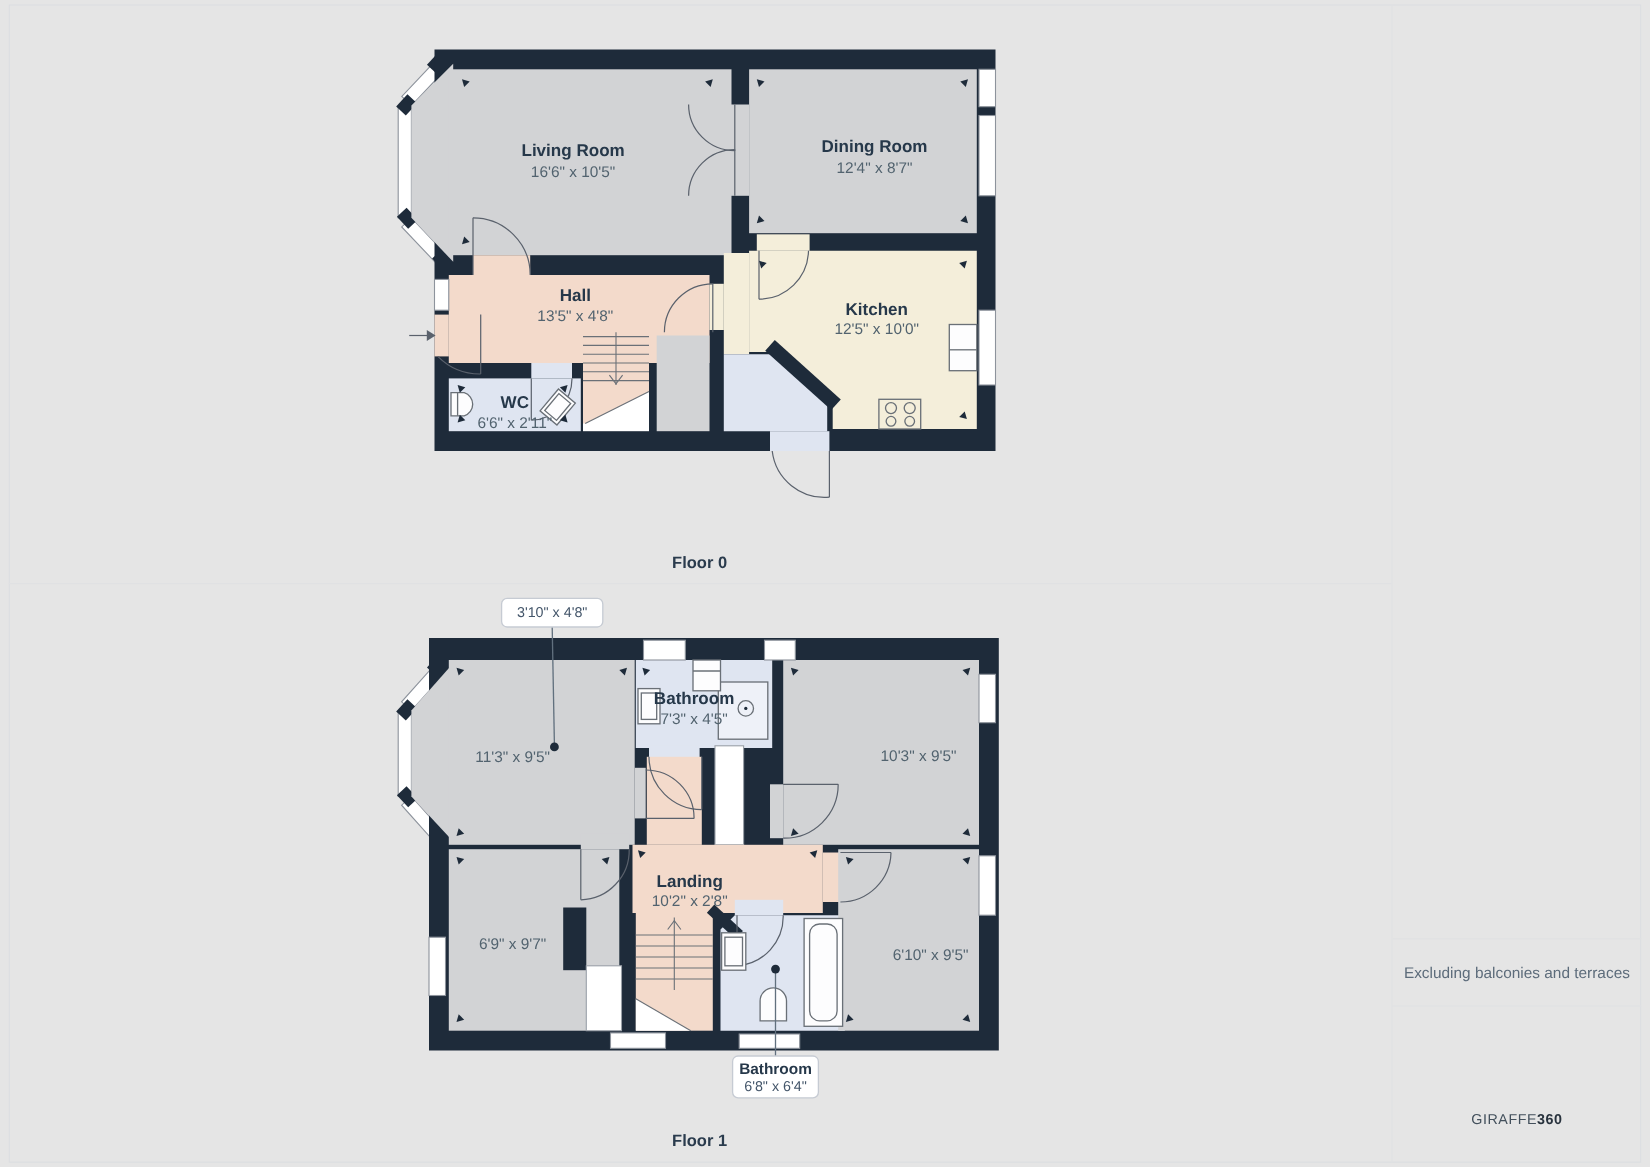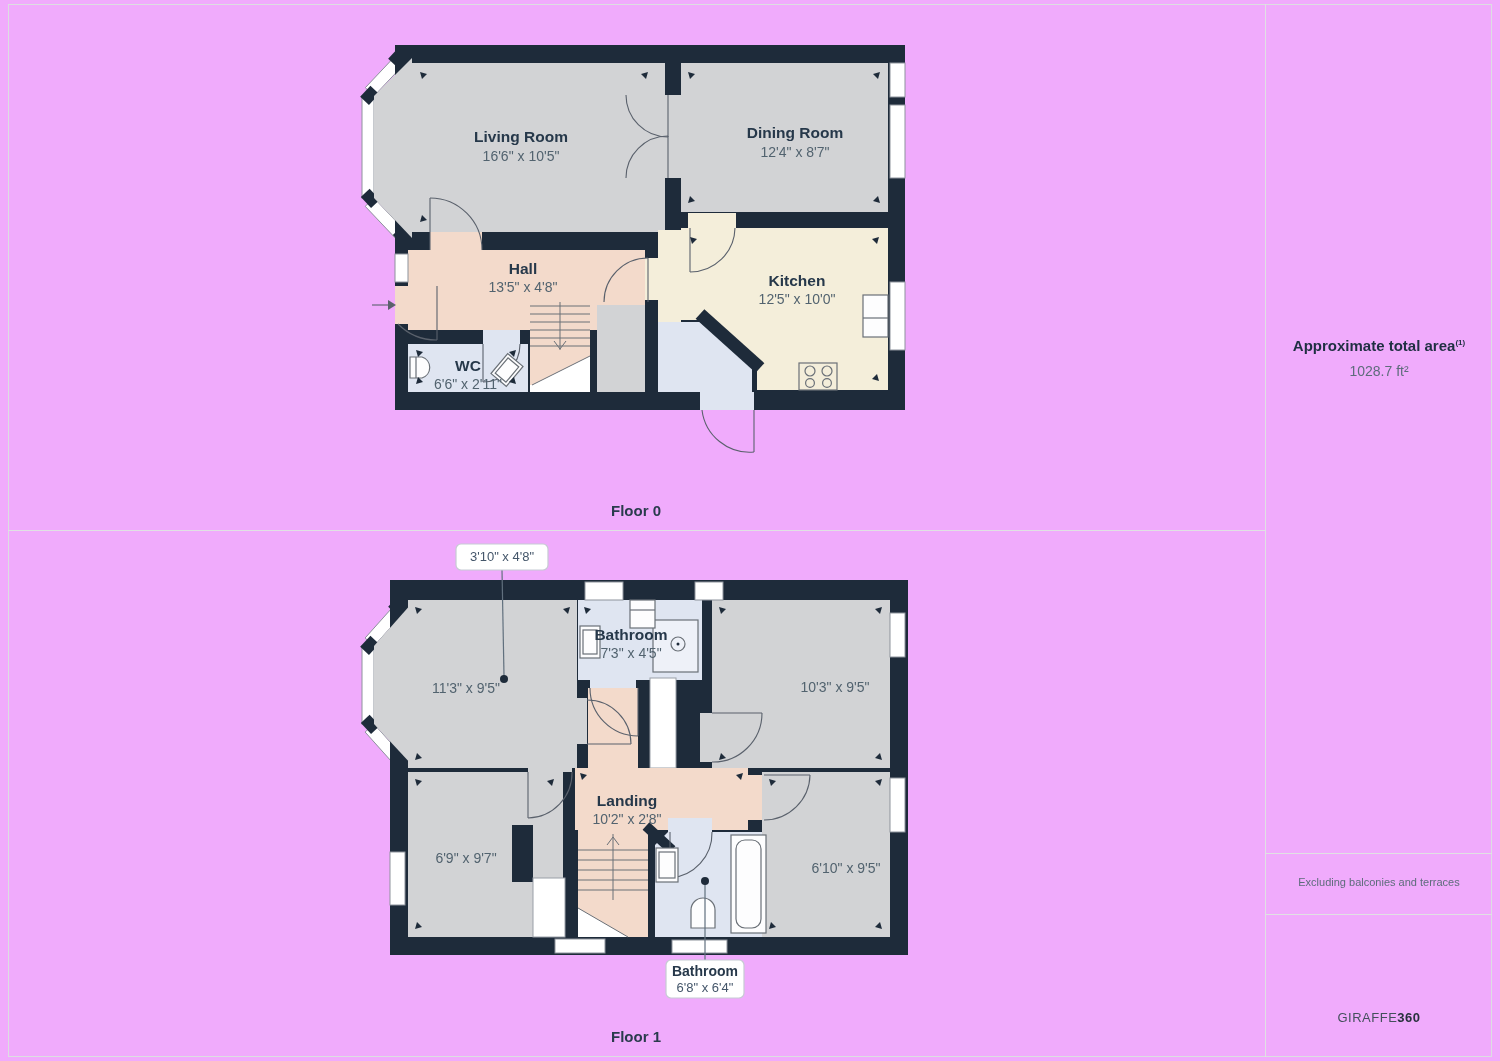--- a/index.html
+++ b/index.html
@@ -2,21 +2,21 @@
 <html style="--wall: #1e2b3a; --room-gray: #d2d3d5; --room-peach: #f3dacb; --room-cream: #f4eeda; --room-blue: #dfe5f1; --label: #26384a; --dims: #52636f; --line: #5a616c;"><head>
 <meta charset="utf-8">
 <style>
   :root{
     --wall:#1e2b3a; --room-gray:#d2d3d5; --room-peach:#f3dacb; --room-cream:#f4eeda;
     --room-blue:#dfe5f1; --label:#26384a; --dims:#52636f; --line:#5a616c;
   }
   *{box-sizing:border-box;}
   html,body{margin:0;padding:0;background:#fff;}
   body{font-family:"Liberation Sans",sans-serif;}
-  .canvas{position:relative;width:1500px;height:1061px;background:#f0abfc;overflow:hidden;}
+  .canvas{position:relative;width:1500px;height:1061px;background:#e5e5e5;overflow:hidden;}
   .page-frame{position:absolute;left:8px;top:4px;right:8px;bottom:4px;border:1px solid #dcdee1;pointer-events:none;}
   .v-divider{position:absolute;left:1265px;top:4px;width:1px;height:1053px;background:#e0e1e3;}
   .h-divider{position:absolute;left:8px;top:530px;width:1257px;height:1px;background:#e0e1e3;}
   svg{position:absolute;left:0;}
   #svg-f0{top:0;}
   #svg-f1{top:530px;}
   .wallfill{fill:var(--wall);}
   .rg{fill:var(--room-gray);} .rp{fill:var(--room-peach);} .rc{fill:var(--room-cream);} .rb{fill:var(--room-blue);}
   .white{fill:#ffffff;}
   .win{fill:#ffffff;stroke:#8d939c;stroke-width:1;}
@@ -37,21 +37,21 @@
   .co-name{font-size:14px;font-weight:bold;fill:var(--label);}
   .co-dims{font-size:13px;fill:#44566a;}
   
   .sidebar{position:absolute;left:1266px;top:4px;width:226px;height:1053px;}
   .area-block{position:absolute;top:333px;left:0;width:100%;text-align:center;}
   .area-title{font-size:15px;font-weight:bold;color:#1f2f42;}
   .area-title sup{font-size:8px;font-weight:bold;}
   .area-value{margin-top:9px;font-size:14px;color:#5d6c7b;}
   .sb-div{position:absolute;left:0;width:100%;height:1px;background:#e0e1e3;}
   .sb-div1{top:849px;} .sb-div2{top:910px;}
-  .sb-note{position:absolute;top:872px;left:0;width:100%;text-align:center;font-size:11px;color:#5d6c7b;}
+  .sb-note{position:absolute;top:872px;left:0;width:100%;text-align:center;font-size:14px;color:#5d6c7b;}
   .sb-disclaimer{position:absolute;top:928px;left:13px;width:200px;text-align:center;font-size:12.5px;line-height:17px;color:#5d6c7b;}
   .sb-brand{position:absolute;top:1006px;left:0;width:100%;text-align:center;font-size:13px;letter-spacing:0.5px;color:#43505c;}
   .sb-brand b{color:#28323d;}
 </style>
 </head>
 <body>
 
 <div class="canvas">
   <div class="page-frame"></div>
 
@@ -317,22 +317,18 @@
       <polygon points="882,929 875,927 880,922" fill="#1e2b3a"></polygon>
       <polygon points="769,929 776,927 771,922" fill="#1e2b3a"></polygon>
       <polygon points="580,773 587,775 582,780" fill="#1e2b3a"></polygon>
       <polygon points="743,773 736,775 741,780" fill="#1e2b3a"></polygon>
     </svg>
 
   <div class="h-divider"></div>
   <div class="v-divider"></div>
 
   <aside class="sidebar">
-    <div class="area-block">
-      <div class="area-title"><span>Approximate total area</span><sup>(1)</sup></div>
-      <div class="area-value">1028.7 ft²</div>
-    </div>
     <div class="sb-div sb-div1"></div>
     <div class="sb-note">Excluding balconies and terraces</div>
     <div class="sb-div sb-div2"></div>
     <div class="sb-brand"><span>GIRAFFE</span><b>360</b></div>
   </aside>
 </div>
 
 </body></html>

